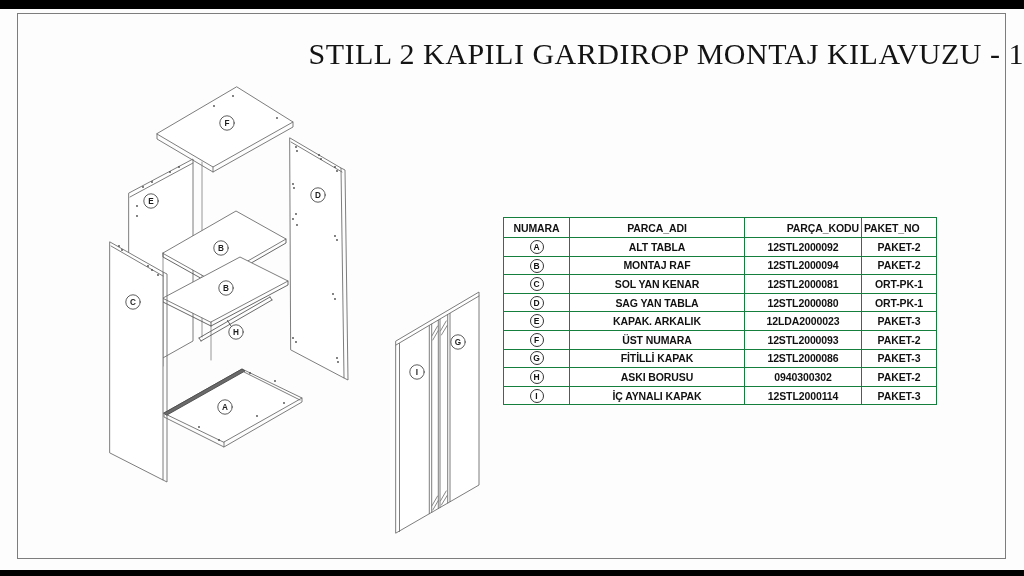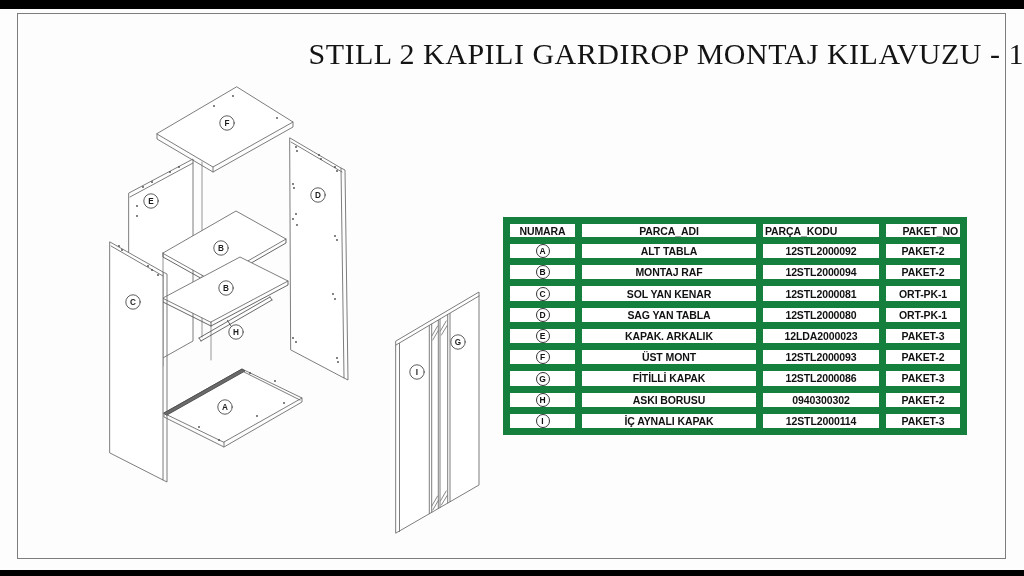--- a/index.html
+++ b/index.html
@@ -6,29 +6,29 @@
             font-family:"Liberation Sans",sans-serif;}
   .page{position:absolute;left:0;top:9px;width:1024px;height:561px;background:#fdfdfd;}
   .frame{position:absolute;left:17px;top:13px;width:987px;height:544px;border:1px solid #7d7d7d;}
   .title{position:absolute;left:0;top:37px;width:1024px;text-align:right;
          font-family:"Liberation Serif",serif;font-size:30px;font-weight:500;color:#141414;
          letter-spacing:.5px;white-space:nowrap;}
   svg.diagram{position:absolute;left:0;top:0;width:1024px;height:576px;}
 
   table.parts{position:absolute;left:503px;top:217px;width:413px;border-collapse:collapse;
               table-layout:fixed;background:#fff;}
-  table.parts th,table.parts td{border:7px solid #15803d;padding:0 2px;
+  table.parts th,table.parts td{border:1px solid #15803d;padding:0 2px;
               font-family:"Liberation Sans",sans-serif;font-weight:700;color:#111;
               font-size:10.5px;letter-spacing:-.1px;white-space:nowrap;overflow:hidden;}
   table.parts thead tr{height:20px;}
   table.parts tbody tr{height:18.6px;}
   th.c-num{width:61px;text-align:center;}
   th.c-name{width:170px;text-align:center;padding-left:6px;}
-  th.c-code{width:112px;text-align:left;}
-  th.c-pak{width:70px;text-align:right;}
+  th.c-code{width:112px;text-align:right;}
+  th.c-pak{width:70px;text-align:left;}
   td{text-align:center;}
   .circ{display:inline-block;width:12px;height:12px;border:1px solid #333;border-radius:50%;
         font-size:8.5px;line-height:12px;text-align:center;vertical-align:middle;
         font-weight:700;color:#111;background:#fff;}
   .lbl-txt{font-family:"Liberation Sans",sans-serif;font-size:8.2px;font-weight:700;fill:#1d1d1d;}
 </style>
 </head>
 <body>
 
 <div class="page"></div>
@@ -230,21 +230,21 @@
       <td>ORT-PK-1</td>
     </tr>
     <tr>
       <td><span class="circ">E</span></td>
       <td>KAPAK. ARKALIK</td>
       <td>12LDA2000023</td>
       <td>PAKET-3</td>
     </tr>
     <tr>
       <td><span class="circ">F</span></td>
-      <td>ÜST MONT</td>
+      <td>ÜST NUMARA</td>
       <td>12STL2000093</td>
       <td>PAKET-2</td>
     </tr>
     <tr>
       <td><span class="circ">G</span></td>
       <td>FİTİLLİ KAPAK</td>
       <td>12STL2000086</td>
       <td>PAKET-3</td>
     </tr>
     <tr>

